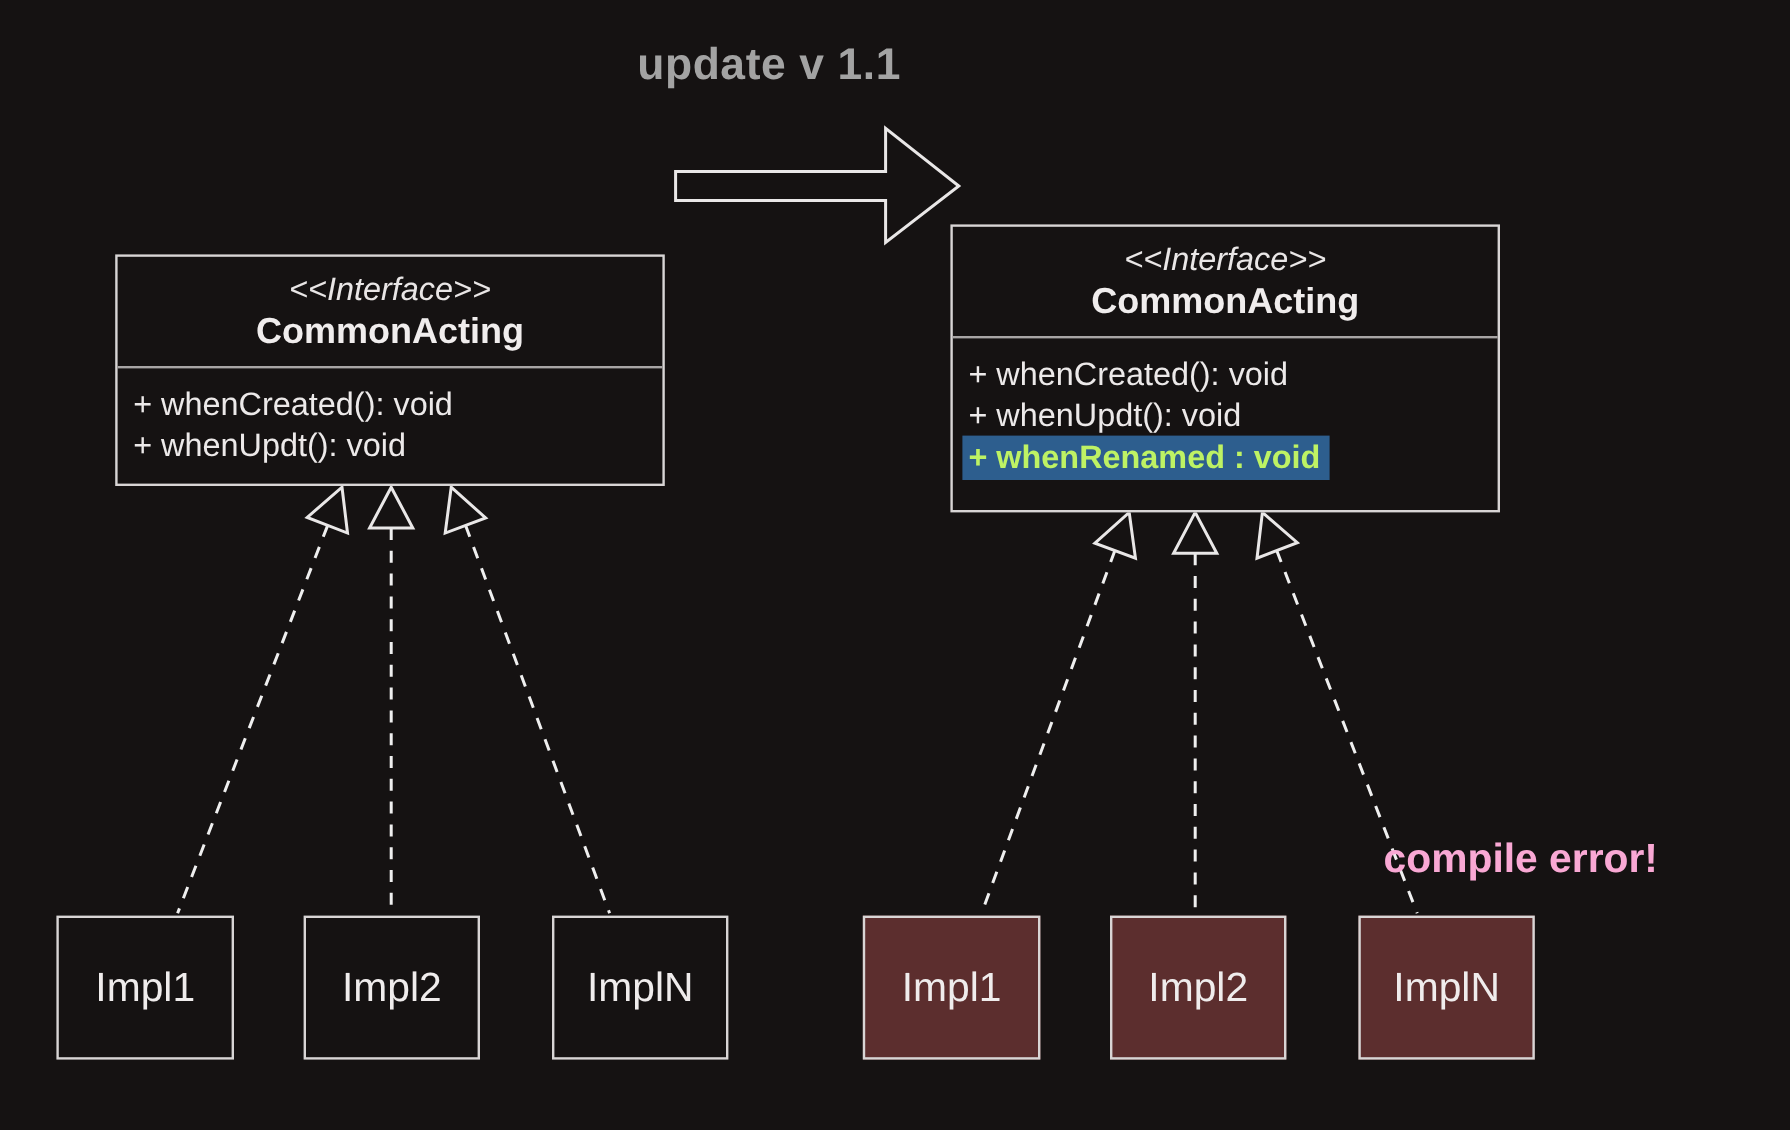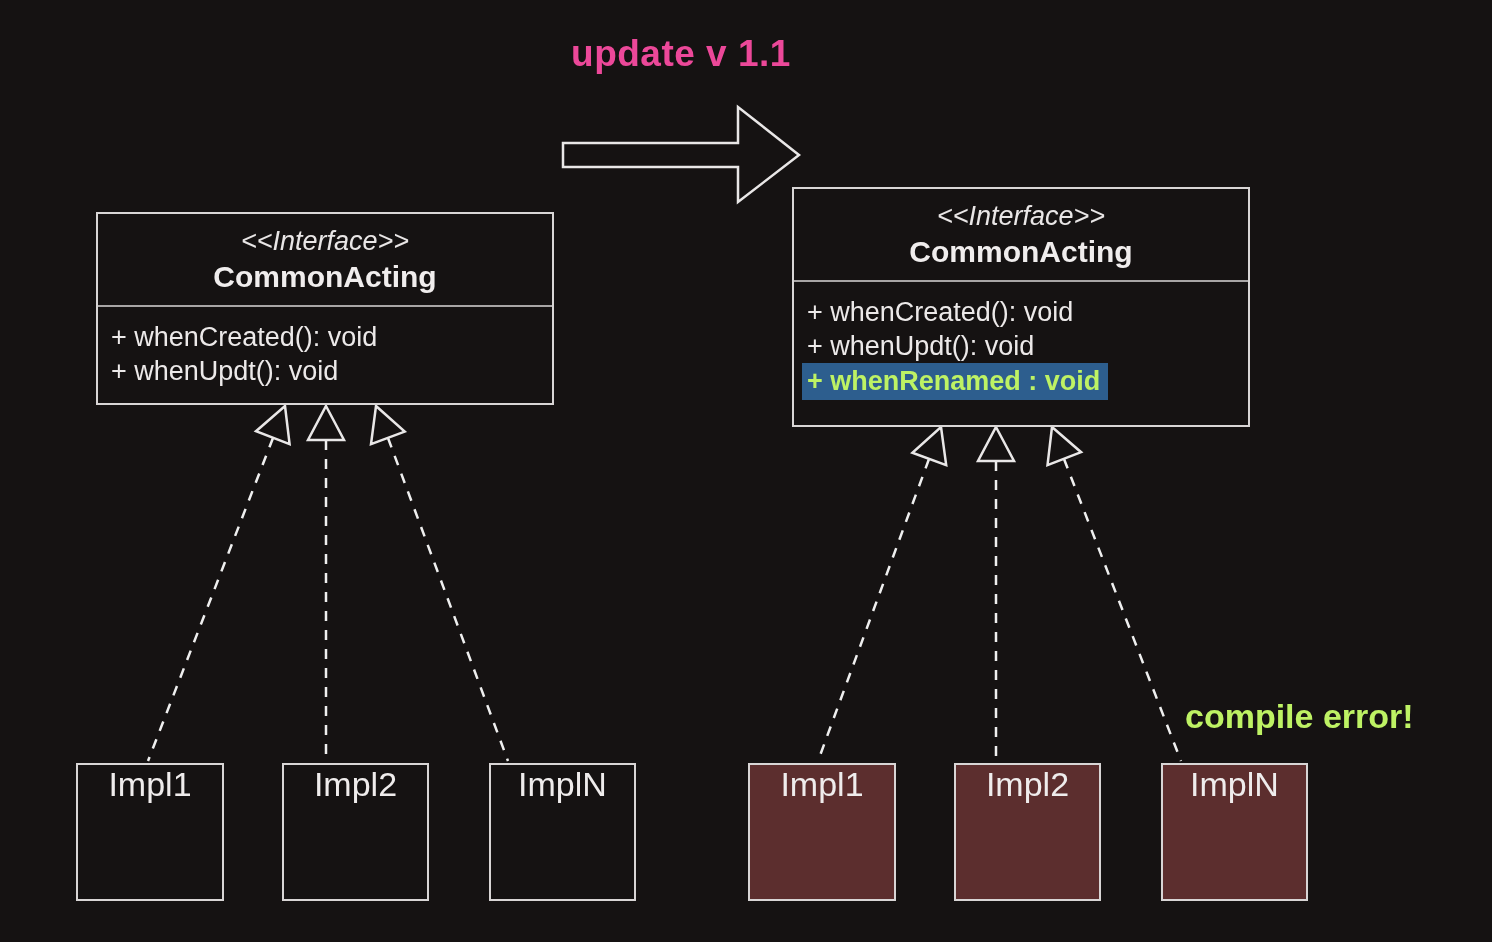--- a/index.html
+++ b/index.html
@@ -19,24 +19,23 @@
   }
   .connectors {
     position: absolute;
     left: 0; top: 0;
     width: 1492px; height: 942px;
   }
   .diagram-title {
     position: absolute;
     left: 531px; top: 33px;
     width: 300px;
-    text-align: center;
     font-size: 37px;
     font-weight: 700;
-    color: #ec4899;
+    color: #a3a3a3;
     letter-spacing: 0.5px;
   }
   .iface {
     position: absolute;
     border: 2px solid #d8d5d5;
     background: #151212;
     box-sizing: border-box;
     color: #ece9e9;
   }
   .iface-before { left: 96px; top: 212px; width: 458px; height: 193px; }
@@ -78,39 +77,39 @@
     display: inline-block;
     background: #2d5e8e;
     color: #bef264;
     font-size: 27px;
     font-weight: 700;
     padding: 1px 8px 2px 5px;
     margin-left: -5px;
   }
   .impl {
     position: absolute;
-    width: 148px; height: 138px;
+    width: 148px; height: 120px;
     box-sizing: border-box;
     border: 2.5px solid #d8d5d5;
     background: #151212;
     display: flex;
+    align-items: center;
     justify-content: center;
-    margin-left: 29px;
   }
   .impl-error { background: #5c2e2e; }
   .impl-label {
     font-size: 34px;
     color: #efecec;
   }
   .compile-error {
     position: absolute;
-    left: 1185px; top: 697px;
+    left: 1153px; top: 697px;
     font-size: 34px;
     font-weight: 700;
-    color: #bef264;
+    color: #f9a8d4;
     white-space: nowrap;
   }
 </style>
 </head>
 <body>
 
 <div class="canvas">
 
   <svg class="connectors" width="1492" height="942" viewBox="0 0 1492 942">
 

